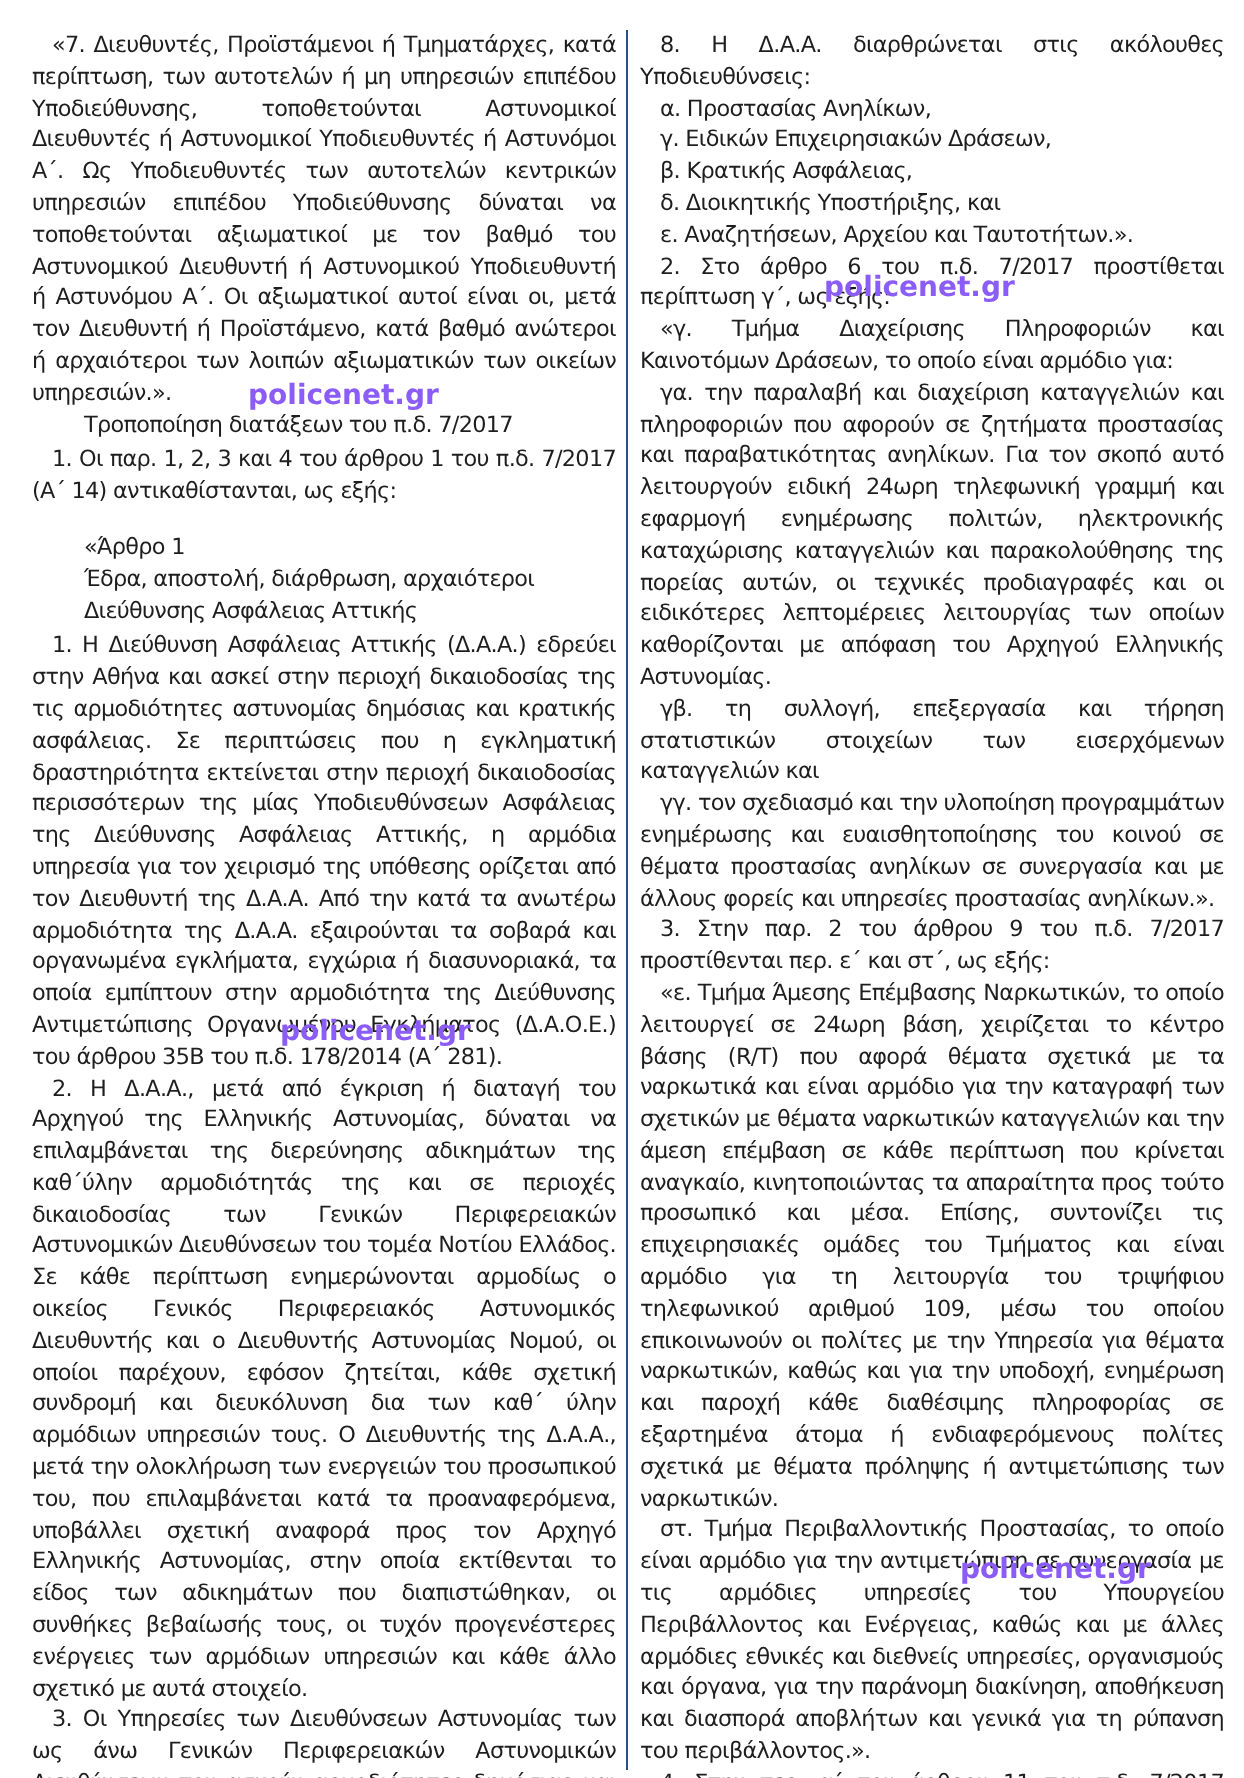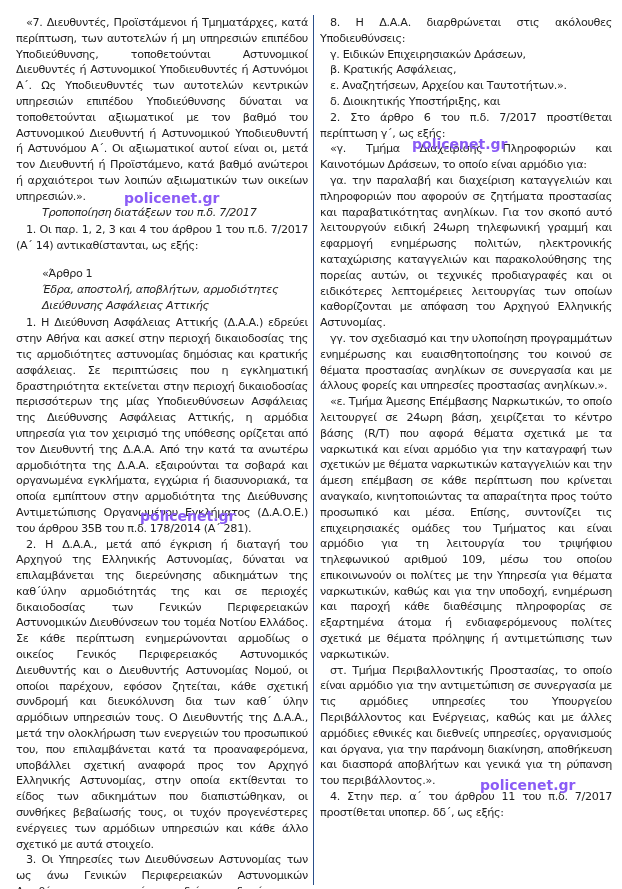--- a/index.html
+++ b/index.html
@@ -17,55 +17,58 @@
   .col-left { left: 16px; width: 292px; }
   .col-right { left: 320px; width: 292px; }
   .divider {
     position: absolute; left: 313px; top: 3px; width: 1px; height: 870px;
     background: #2a4f8a;
   }
   p { margin: 0; text-align: justify; }
   .indent { text-indent: 10px; }
   .item { padding-left: 10px; }
   .heading { padding-left: 26px; margin-top: 12px; }
-  .heading-line { padding-left: 26px; font-style: italic; }
+  .heading-line { padding-left: 26px; }
   .wm {
     position: absolute; font-family: "DejaVu Sans", sans-serif; font-weight: bold;
     font-size: 14px; color: #8b5cf6; letter-spacing: 0;
   }
 </style>
 </head>
 <body>
 
 <div class="page">
 
   <div class="col col-left">
     <p class="indent">«7. Διευθυντές, Προϊστάμενοι ή Τμηματάρχες, κατά περίπτωση, των αυτοτελών ή μη υπηρεσιών επιπέδου Υποδιεύθυνσης, τοποθετούνται Αστυνομικοί Διευθυντές ή Αστυνομικοί Υποδιευθυντές ή Αστυνόμοι Α΄. Ως Υποδιευθυντές των αυτοτελών κεντρικών υπηρεσιών επιπέδου Υποδιεύθυνσης δύναται να τοποθετούνται αξιωματικοί με τον βαθμό του Αστυνομικού Διευθυντή ή Αστυνομικού Υποδιευθυντή ή Αστυνόμου Α΄. Οι αξιωματικοί αυτοί είναι οι, μετά τον Διευθυντή ή Προϊστάμενο, κατά βαθμό ανώτεροι ή αρχαιότεροι των λοιπών αξιωματικών των οικείων υπηρεσιών.».</p>
     <p class="heading-line">Τροποποίηση διατάξεων του π.δ. 7/2017</p>
     <p class="indent" style="margin-top:2px">1. Οι παρ. 1, 2, 3 και 4 του άρθρου 1 του π.δ. 7/2017 (Α΄ 14) αντικαθίστανται, ως εξής:</p>
     <p class="heading">«Άρθρο 1</p>
-    <p class="heading-line">Έδρα, αποστολή, αποβλήτων, αρμοδιότητες</p>
+    <p class="heading-line">Έδρα, αποστολή, διάρθρωση, αρχαιότεροι</p>
     <p class="heading-line">Διεύθυνσης Ασφάλειας Αττικής</p>
     <p class="indent" style="margin-top:2px">1. Η Διεύθυνση Ασφάλειας Αττικής (Δ.Α.Α.) εδρεύει στην Αθήνα και ασκεί στην περιοχή δικαιοδοσίας της τις αρμοδιότητες αστυνομίας δημόσιας και κρατικής ασφάλειας. Σε περιπτώσεις που η εγκληματική δραστηριότητα εκτείνεται στην περιοχή δικαιοδοσίας περισσότερων της μίας Υποδιευθύνσεων Ασφάλειας της Διεύθυνσης Ασφάλειας Αττικής, η αρμόδια υπηρεσία για τον χειρισμό της υπόθεσης ορίζεται από τον Διευθυντή της Δ.Α.Α. Από την κατά τα ανωτέρω αρμοδιότητα της Δ.Α.Α. εξαιρούνται τα σοβαρά και οργανωμένα εγκλήματα, εγχώρια ή διασυνοριακά, τα οποία εμπίπτουν στην αρμοδιότητα της Διεύθυνσης Αντιμετώπισης Οργανωμένου Εγκλήματος (Δ.Α.Ο.Ε.) του άρθρου 35Β του π.δ. 178/2014 (Α΄ 281).</p>
     <p class="indent">2. Η Δ.Α.Α., μετά από έγκριση ή διαταγή του Αρχηγού της Ελληνικής Αστυνομίας, δύναται να επιλαμβάνεται της διερεύνησης αδικημάτων της καθ΄ύλην αρμοδιότητάς της και σε περιοχές δικαιοδοσίας των Γενικών Περιφερειακών Αστυνομικών Διευθύνσεων του τομέα Νοτίου Ελλάδος. Σε κάθε περίπτωση ενημερώνονται αρμοδίως ο οικείος Γενικός Περιφερειακός Αστυνομικός Διευθυντής και ο Διευθυντής Αστυνομίας Νομού, οι οποίοι παρέχουν, εφόσον ζητείται, κάθε σχετική συνδρομή και διευκόλυνση δια των καθ΄ ύλην αρμόδιων υπηρεσιών τους. Ο Διευθυντής της Δ.Α.Α., μετά την ολοκλήρωση των ενεργειών του προσωπικού του, που επιλαμβάνεται κατά τα προαναφερόμενα, υποβάλλει σχετική αναφορά προς τον Αρχηγό Ελληνικής Αστυνομίας, στην οποία εκτίθενται το είδος των αδικημάτων που διαπιστώθηκαν, οι συνθήκες βεβαίωσής τους, οι τυχόν προγενέστερες ενέργειες των αρμόδιων υπηρεσιών και κάθε άλλο σχετικό με αυτά στοιχείο.</p>
     <p class="indent">3. Οι Υπηρεσίες των Διευθύνσεων Αστυνομίας των ως άνω Γενικών Περιφερειακών Αστυνομικών Διευθύνσεων που ασκούν αρμοδιότητες δημόσιας και κρατικής ασφάλειας, ενημερώνουν τη Δ.Α.Ο.Ε. και τη Δ.Α.Α. για όλα τα αδικήματα της καθ΄ύλην αρμοδιότητάς τους επί θεμάτων ασφάλειας, τα οποία τελέστηκαν στην περιφέρειά τους, γνωστοποιώντας κάθε σχετική με αυτά πληροφορία.</p>
   </div>
 
   <div class="divider"></div>
 
   <div class="col col-right">
     <p class="indent">8. Η Δ.Α.Α. διαρθρώνεται στις ακόλουθες Υποδιευθύνσεις:</p>
+    <p class="item">α. Προστασίας Ανηλίκων,</p>
     <p class="item">γ. Ειδικών Επιχειρησιακών Δράσεων,</p>
     <p class="item">β. Κρατικής Ασφάλειας,</p>
+    <p class="item">δ. Διοικητικής Υποστήριξης, και</p>
     <p class="item">ε. Αναζητήσεων, Αρχείου και Ταυτοτήτων.».</p>
-    <p class="item">δ. Διοικητικής Υποστήριξης, και</p>
     <p class="indent">2. Στο άρθρο 6 του π.δ. 7/2017 προστίθεται περίπτωση γ΄, ως εξής:</p>
     <p class="indent">«γ. Τμήμα Διαχείρισης Πληροφοριών και Καινοτόμων Δράσεων, το οποίο είναι αρμόδιο για:</p>
     <p class="indent">γα. την παραλαβή και διαχείριση καταγγελιών και πληροφοριών που αφορούν σε ζητήματα προστασίας και παραβατικότητας ανηλίκων. Για τον σκοπό αυτό λειτουργούν ειδική 24ωρη τηλεφωνική γραμμή και εφαρμογή ενημέρωσης πολιτών, ηλεκτρονικής καταχώρισης καταγγελιών και παρακολούθησης της πορείας αυτών, οι τεχνικές προδιαγραφές και οι ειδικότερες λεπτομέρειες λειτουργίας των οποίων καθορίζονται με απόφαση του Αρχηγού Ελληνικής Αστυνομίας.</p>
+    <p class="indent">γβ. τη συλλογή, επεξεργασία και τήρηση στατιστικών στοιχείων των εισερχόμενων καταγγελιών και</p>
     <p class="indent">γγ. τον σχεδιασμό και την υλοποίηση προγραμμάτων ενημέρωσης και ευαισθητοποίησης του κοινού σε θέματα προστασίας ανηλίκων σε συνεργασία και με άλλους φορείς και υπηρεσίες προστασίας ανηλίκων.».</p>
+    <p class="indent">3. Στην παρ. 2 του άρθρου 9 του π.δ. 7/2017 προστίθενται περ. ε΄ και στ΄, ως εξής:</p>
     <p class="indent">«ε. Τμήμα Άμεσης Επέμβασης Ναρκωτικών, το οποίο λειτουργεί σε 24ωρη βάση, χειρίζεται το κέντρο βάσης (R/T) που αφορά θέματα σχετικά με τα ναρκωτικά και είναι αρμόδιο για την καταγραφή των σχετικών με θέματα ναρκωτικών καταγγελιών και την άμεση επέμβαση σε κάθε περίπτωση που κρίνεται αναγκαίο, κινητοποιώντας τα απαραίτητα προς τούτο προσωπικό και μέσα. Επίσης, συντονίζει τις επιχειρησιακές ομάδες του Τμήματος και είναι αρμόδιο για τη λειτουργία του τριψήφιου τηλεφωνικού αριθμού 109, μέσω του οποίου επικοινωνούν οι πολίτες με την Υπηρεσία για θέματα ναρκωτικών, καθώς και για την υποδοχή, ενημέρωση και παροχή κάθε διαθέσιμης πληροφορίας σε εξαρτημένα άτομα ή ενδιαφερόμενους πολίτες σχετικά με θέματα πρόληψης ή αντιμετώπισης των ναρκωτικών.</p>
     <p class="indent">στ. Τμήμα Περιβαλλοντικής Προστασίας, το οποίο είναι αρμόδιο για την αντιμετώπιση σε συνεργασία με τις αρμόδιες υπηρεσίες του Υπουργείου Περιβάλλοντος και Ενέργειας, καθώς και με άλλες αρμόδιες εθνικές και διεθνείς υπηρεσίες, οργανισμούς και όργανα, για την παράνομη διακίνηση, αποθήκευση και διασπορά αποβλήτων και γενικά για τη ρύπανση του περιβάλλοντος.».</p>
     <p class="indent">4. Στην περ. α΄ του άρθρου 11 του π.δ. 7/2017 προστίθεται υποπερ. δδ΄, ως εξής:</p>
 
   </div>
 
   <div class="wm" style="left:124px; top:178px;">policenet.gr</div>
   <div class="wm" style="left:140px; top:496px;">policenet.gr</div>
   <div class="wm" style="left:412px; top:124px;">policenet.gr</div>
   <div class="wm" style="left:480px; top:765px;">policenet.gr</div>

